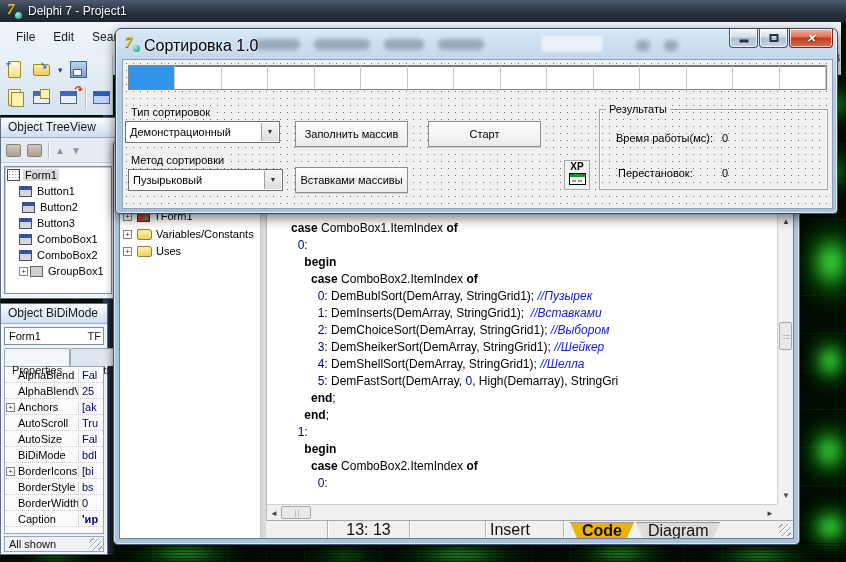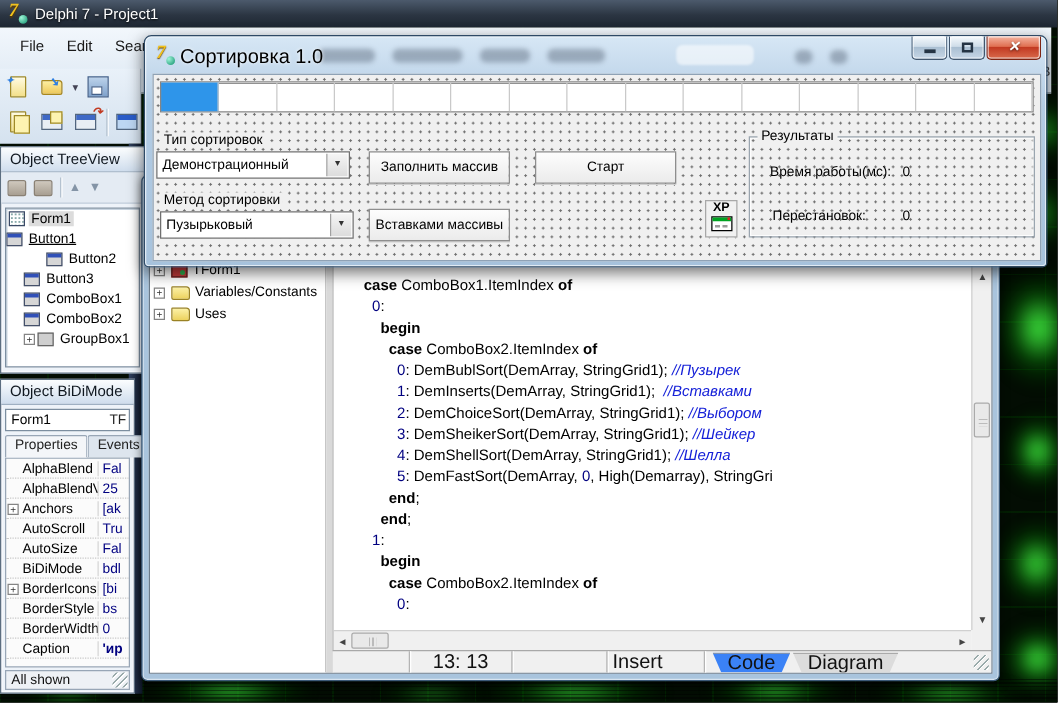--- a/index.html
+++ b/index.html
@@ -57,21 +57,21 @@
   .expand{width:9px;height:9px;border:1px solid #848484;background:#fff;font-size:8px;line-height:7px;text-align:center;color:#333;margin-right:2px;flex:0 0 9px;}
   .ic-form{width:13px;height:12px;background:#fff;border:1px solid #3a4a66;margin-right:3px;flex:0 0 13px;background-image:radial-gradient(#8aa 0.7px,transparent 0.8px);background-size:3px 3px;}
   .ic-ctl{width:13px;height:11px;background:#d6d6d6;border:1px solid #44506a;margin-right:3px;flex:0 0 13px;position:relative;}
   .ic-ctl i{position:absolute;left:0;top:0;right:0;height:3px;background:#3050b8;}
   .ic-grp{width:13px;height:11px;background:#cfcfcf;border:1px solid #666;margin-right:3px;flex:0 0 13px;}
 
   
   .isel{position:absolute;left:3px;right:3px;top:23px;height:18px;background:#fff;border:1px solid #7c8ea0;font-size:11px;line-height:16px;padding-left:4px;}
   .isel .typ{position:absolute;right:2px;color:#222;}
   .itabs{position:absolute;left:3px;top:44px;height:18px;display:flex;font-size:11px;}
-  .itab{padding:1px 7px 0;border:1px solid #98a6b6;border-bottom:none;background:#dde5ee;color:#222;border-radius:2px 2px 0 0;text-align:right;}
+  .itab{padding:15px 7px 0;border:1px solid #98a6b6;border-bottom:none;background:#dde5ee;color:#222;border-radius:2px 2px 0 0;text-align:right;}
   .itab.on{background:#f4f6f9;font-weight:400;position:relative;z-index:2;}
   .igrid{position:absolute;left:3px;right:3px;top:62px;bottom:20px;background:#fbfbfb;border:1px solid #98a6b6;overflow:hidden;}
   .irow{display:flex;height:16px;border-bottom:1px dotted #c9c9c9;font-size:11px;align-items:center;}
   .irow .nm{width:74px;flex:0 0 74px;padding-left:13px;color:#000;border-right:1px solid #d6d6d6;overflow:hidden;white-space:nowrap;position:relative;}
   .irow .nm .expand{position:absolute;left:1px;top:2px;}
   .irow .vl{flex:1;color:#000080;padding-left:3px;overflow:hidden;white-space:nowrap;}
   .irow .vl.b{font-weight:700;}
   .istatus{position:absolute;left:3px;right:3px;bottom:2px;height:16px;border:1px solid #98a6b6;background:#eef1f5;font-size:11px;line-height:14px;padding-left:4px;color:#111;}
   .grip{position:absolute;right:1px;bottom:1px;width:12px;height:12px;background:repeating-linear-gradient(135deg,transparent 0 2px,#9aa 2px 3px,#fff 3px 4px);}
 
@@ -92,21 +92,21 @@
   .vscroll{position:absolute;right:0;top:0;width:16px;bottom:34px;background:#f0f0f0;border-left:1px solid #d0d0d0;}
   .hscroll{position:absolute;left:147px;right:16px;bottom:18px;height:16px;background:#f0f0f0;border-top:1px solid #d0d0d0;}
   .thumbv{position:absolute;left:1px;width:13px;height:28px;top:175px;background:#e9e9e9;border:1px solid #aaa;border-radius:2px;background-image:repeating-linear-gradient(0deg,transparent 0 2px,#bbb 2px 3px);background-size:7px 8px;background-position:3px 10px;background-repeat:no-repeat;}
   .thumbh{position:absolute;top:1px;height:13px;width:30px;left:14px;background:#e9e9e9;border:1px solid #aaa;border-radius:2px;background-image:repeating-linear-gradient(90deg,transparent 0 2px,#bbb 2px 3px);background-size:8px 7px;background-position:11px 3px;background-repeat:no-repeat;}
   .sarr{position:absolute;font-size:8px;color:#444;}
   .corner{position:absolute;right:0;bottom:18px;width:16px;height:16px;background:#f0f0f0;}
   .edstatus{position:absolute;left:146px;right:0;bottom:0;height:18px;background:#f0f0f0;border-top:1px solid #a8a8a8;display:flex;font-size:16px;color:#111;}
   .scell{border-right:1px solid #b4b4b4;box-shadow:1px 0 0 #fff;height:100%;line-height:17px;padding:0 4px;overflow:hidden;}
   .edtabs{display:flex;align-items:flex-end;gap:2px;padding-left:6px;}
   .edtab{height:16px;line-height:15px;padding:0 12px;clip-path:polygon(0 0,100% 0,calc(100% - 7px) 100%,7px 100%);background:#dcdcdc;border-top:1px solid #999;}
-  .edtab.on{background:#3b82f6;font-weight:400;}
+  .edtab.on{background:#eab308;font-weight:700;}
 
   
   .formwin{left:115px;top:28px;width:723px;height:186px;border-radius:6px 6px 4px 4px;border:1px solid #2f4a66;background:linear-gradient(180deg,#d7e7f5,#b3cce4 30%,#a6c2dc);box-shadow:inset 0 0 0 1px rgba(255,255,255,.65), 0 4px 12px rgba(0,0,0,.55);}
   .ftitle{position:absolute;left:0;top:0;right:0;height:30px;}
   .ftitle .t{position:absolute;left:28px;top:8px;font-size:16px;color:#000;text-shadow:0 0 3px #fff;}
   .ftitle .delphi-icon{position:absolute;left:8px;top:7px;margin:0;}
   .smudge{position:absolute;height:11px;border-radius:5px;background:rgba(45,55,75,.32);filter:blur(2px);}
   .smudge.light{background:rgba(255,255,255,.55);height:16px;filter:blur(1px);}
   .winbtn{position:absolute;top:0;height:19px;border:1px solid #41566e;border-top:none;border-radius:0 0 4px 4px;background:linear-gradient(180deg,#f6fafd,#cfdde9 45%,#aabfd2 50%,#c6d6e6);box-shadow:inset 0 0 0 1px rgba(255,255,255,.7);}
   .winbtn .glyph{position:absolute;left:50%;top:50%;transform:translate(-50%,-50%);}
@@ -222,27 +222,27 @@
       <span class="gbox"></span>
       <span class="vsep" style="height:16px;"></span>
       <span class="arr">▲</span>
       <span class="arr">▼</span>
     </div>
     <div class="treebody" id="tree">
         <div class="trow sel" style="padding-left: 2px;">
           <span class="ic-form"></span>
           <span class="lbl">Form1</span>
         </div>
-        <div class="trow" style=" text-decoration: underline;">
+        <div class="trow" style="padding-left: 14px;">
           <span class="ic-ctl">
             <i></i>
           </span>
           <span class="lbl">Button1</span>
         </div>
-        <div class="trow" style="padding-left: 32px;">
+        <div class="trow" style="padding-left: 17px;">
           <span class="ic-ctl">
             <i></i>
           </span>
           <span class="lbl">Button2</span>
         </div>
         <div class="trow" style="padding-left: 14px;">
           <span class="ic-ctl">
             <i></i>
           </span>
           <span class="lbl">Button3</span>

